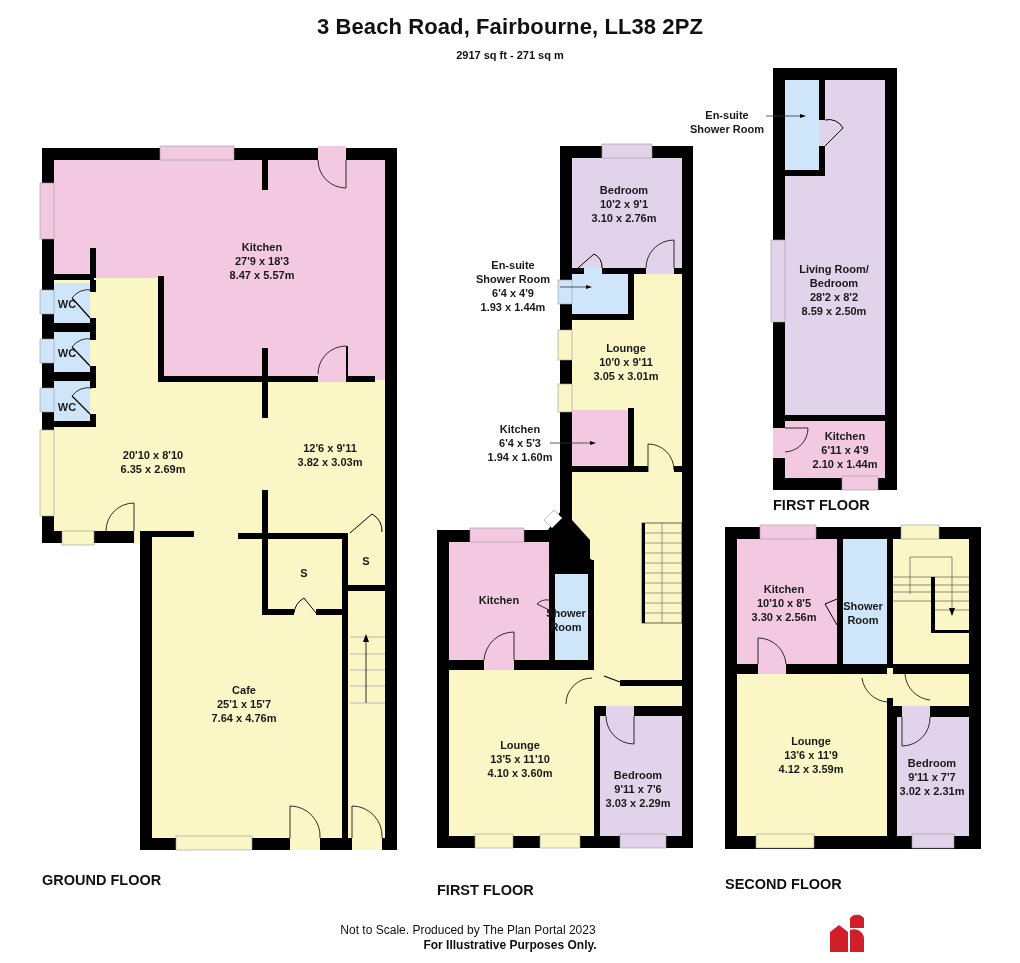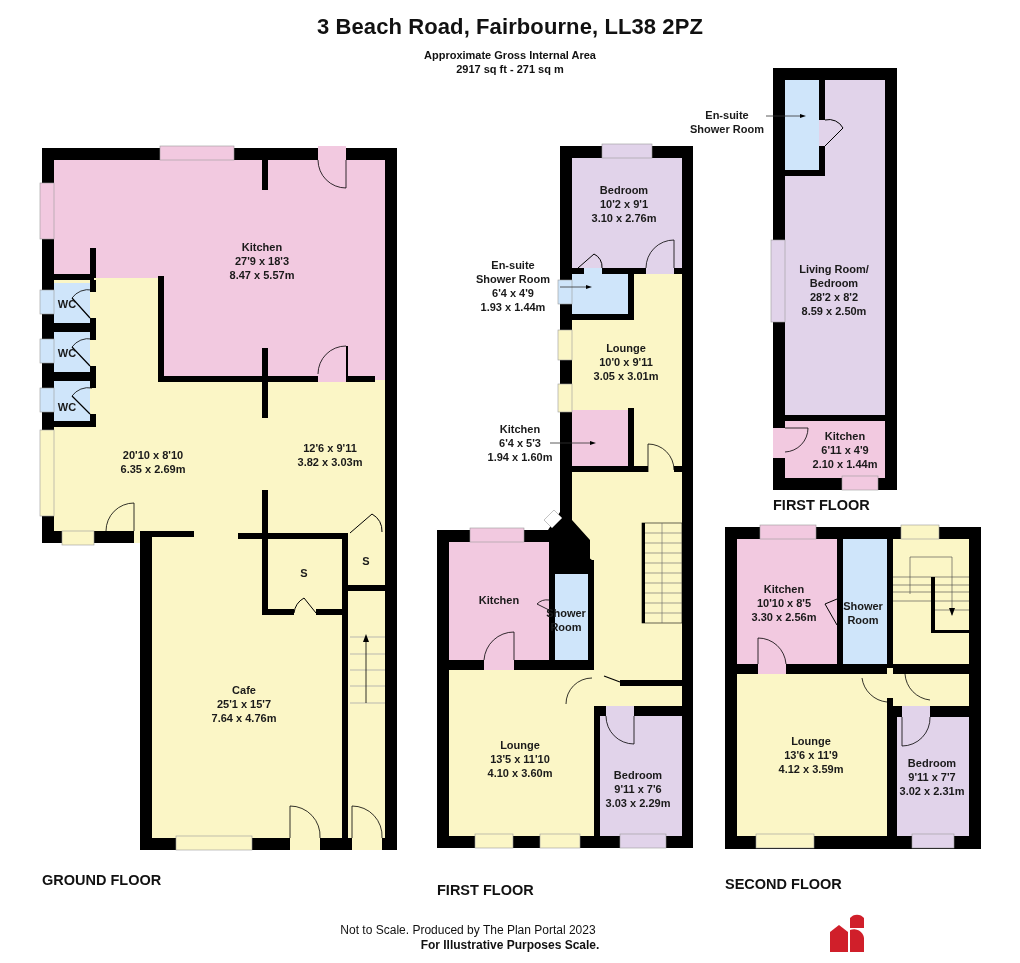--- a/index.html
+++ b/index.html
@@ -15,21 +15,20 @@
   .lbl span { display:block; }
   .logo { left:830px; top:906px; width:160px; height:50px; }
   .logo-text { position:absolute; left:38px; top:0; font-size:12px; line-height:16px; letter-spacing:3px; color:#d01f2a; }
   .logo-text span { display:block; }
 </style>
 </head>
 <body>
 
 <div class="abs title">3 Beach Road, Fairbourne, LL38 2PZ</div>
 <div class="abs subtitle">
-  <div>Approximate Gross Internal Area</div>
   <div>2917 sq ft - 271 sq m</div>
 </div>
 
 <svg id="plan" width="1020" height="963" viewBox="0 0 1020 963">
 
   <g>
 
     <path d="M42,148 L397,148 L397,850 L140,850 L140,543 L42,543 Z" fill="#000"></path>
 
     <path d="M54,160 L385,160 L385,838 L152,838 L152,531 L54,531 Z" fill="#fbf6c6"></path>
@@ -335,21 +334,21 @@
   <span>9'11 x 7'7</span>
   <span>3.02 x 2.31m</span>
 </div>
 
 <div class="abs floor-label" style="left:42px; top:872px;">GROUND FLOOR</div>
 <div class="abs floor-label" style="left:437px; top:882px;">FIRST FLOOR</div>
 <div class="abs floor-label" style="left:773px; top:497px;">FIRST FLOOR</div>
 <div class="abs floor-label" style="left:725px; top:876px;">SECOND FLOOR</div>
 
 <div class="abs footer1">Not to Scale. Produced by The Plan Portal 2023</div>
-<div class="abs footer2">For Illustrative Purposes Scale.</div>
+<div class="abs footer2">For Illustrative Purposes Only.</div>
 
 <div class="abs logo">
   <svg width="36" height="46" viewBox="0 0 36 46" style="position:absolute; left:0; top:2px;">
     <path d="M0,24 L9,17 L18,24 L18,44 L0,44 Z" fill="#d01f2a"></path>
     <path d="M20,10 A9,9 0 0 1 34,10 L34,20 L20,20 Z" fill="#d01f2a"></path>
     <path d="M20,22 A10,10 0 0 1 34,30 L34,44 L20,44 Z" fill="#d01f2a"></path>
   </svg>
 </div>
 
 </body></html>

